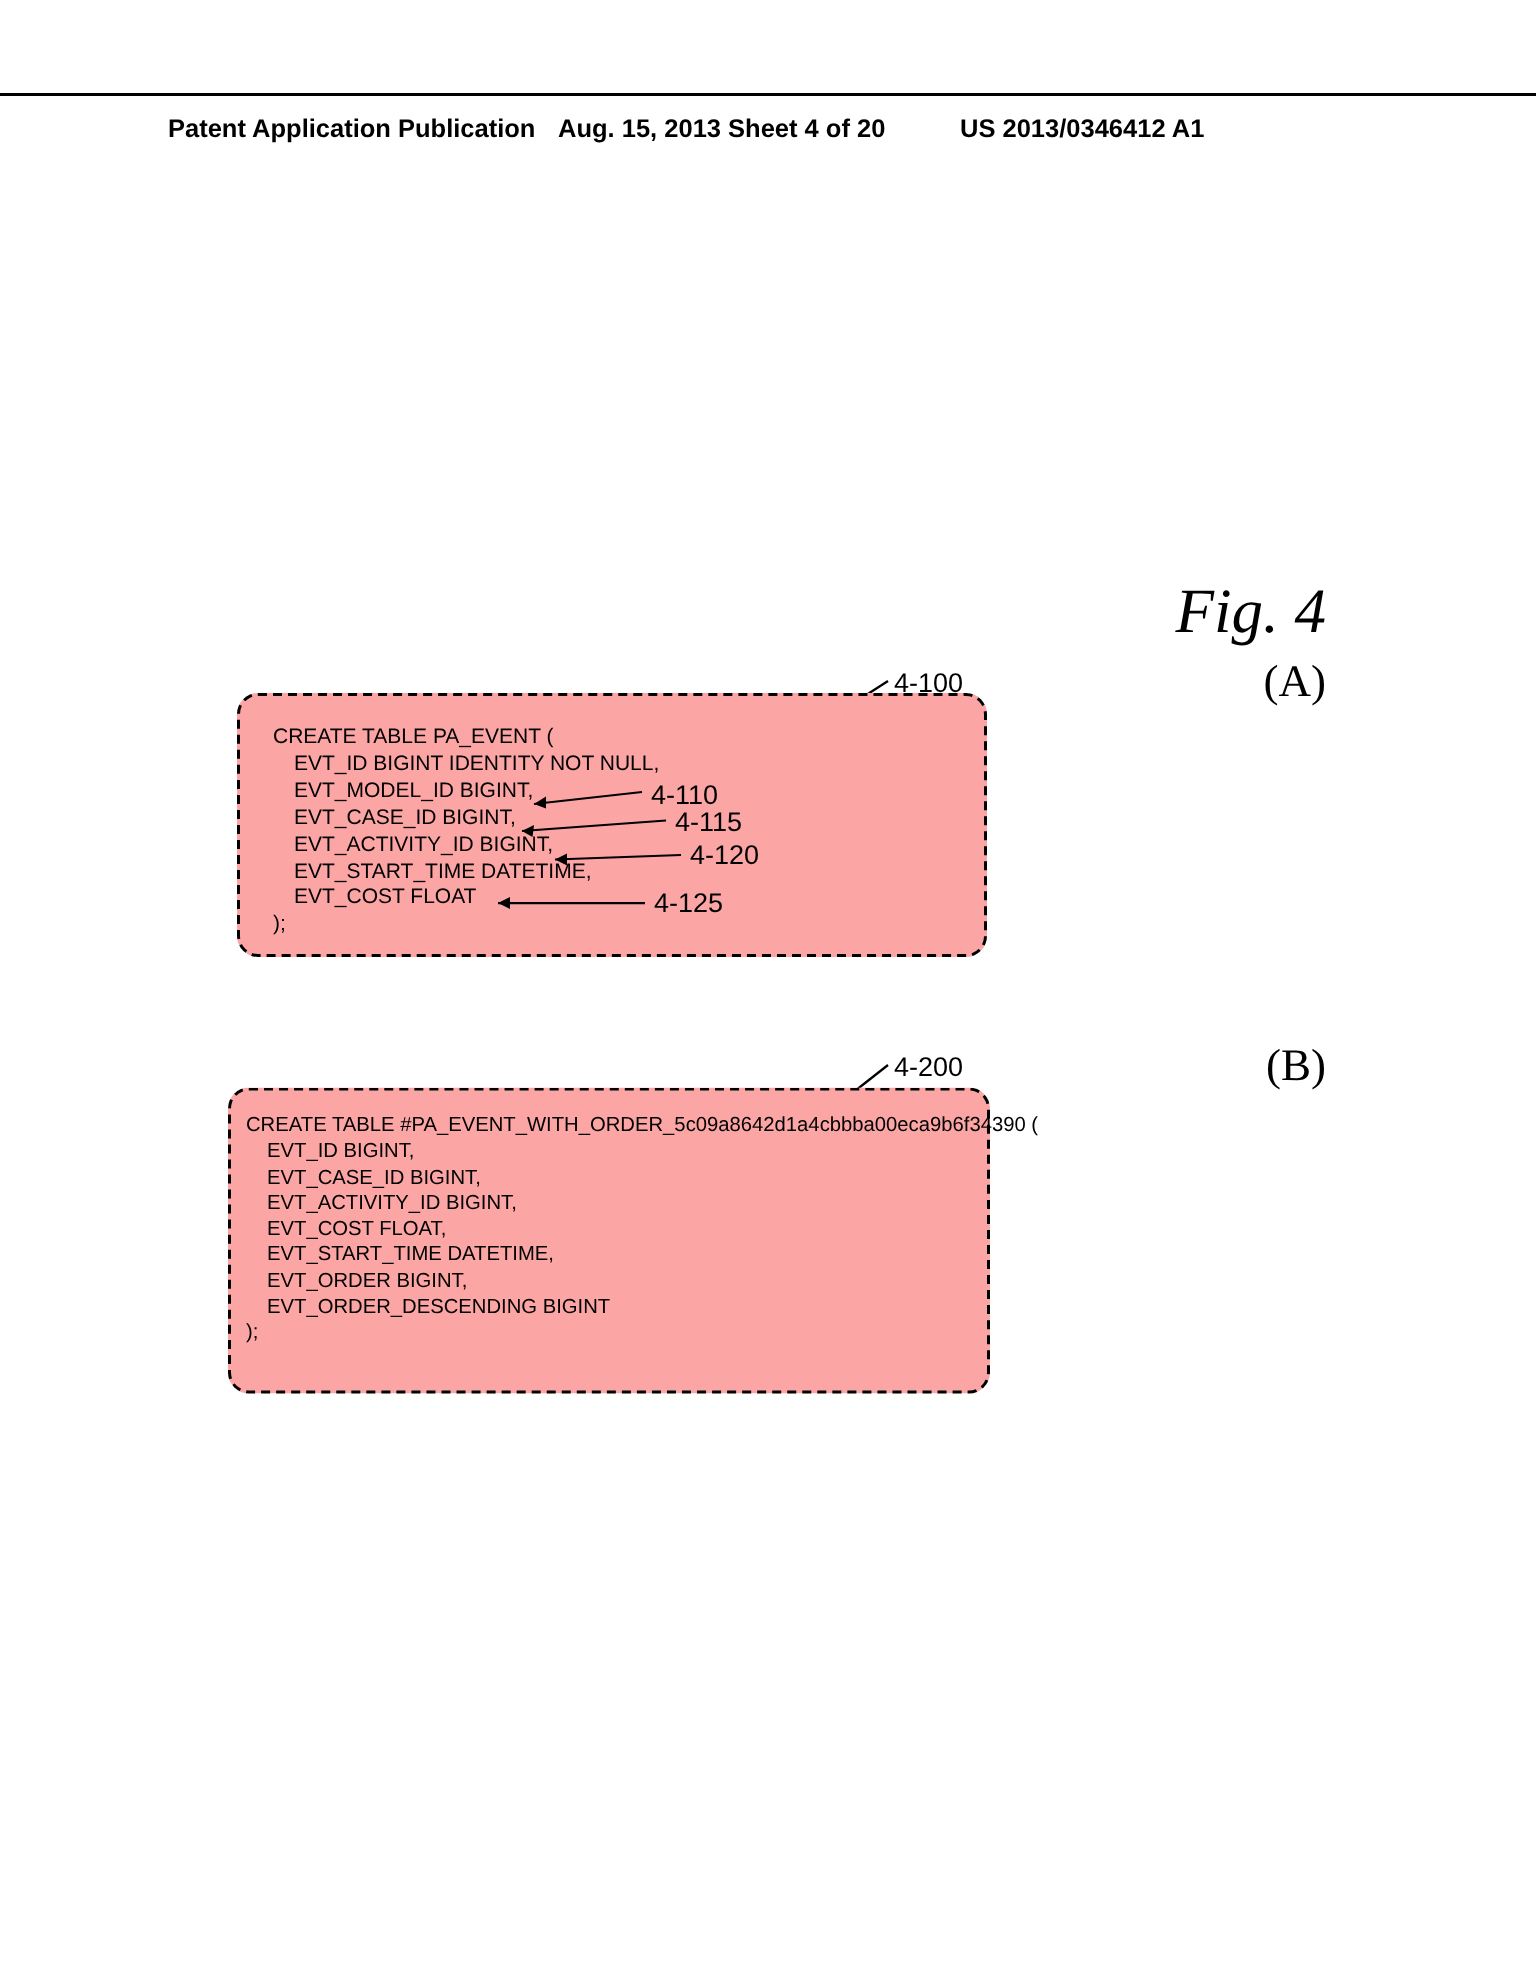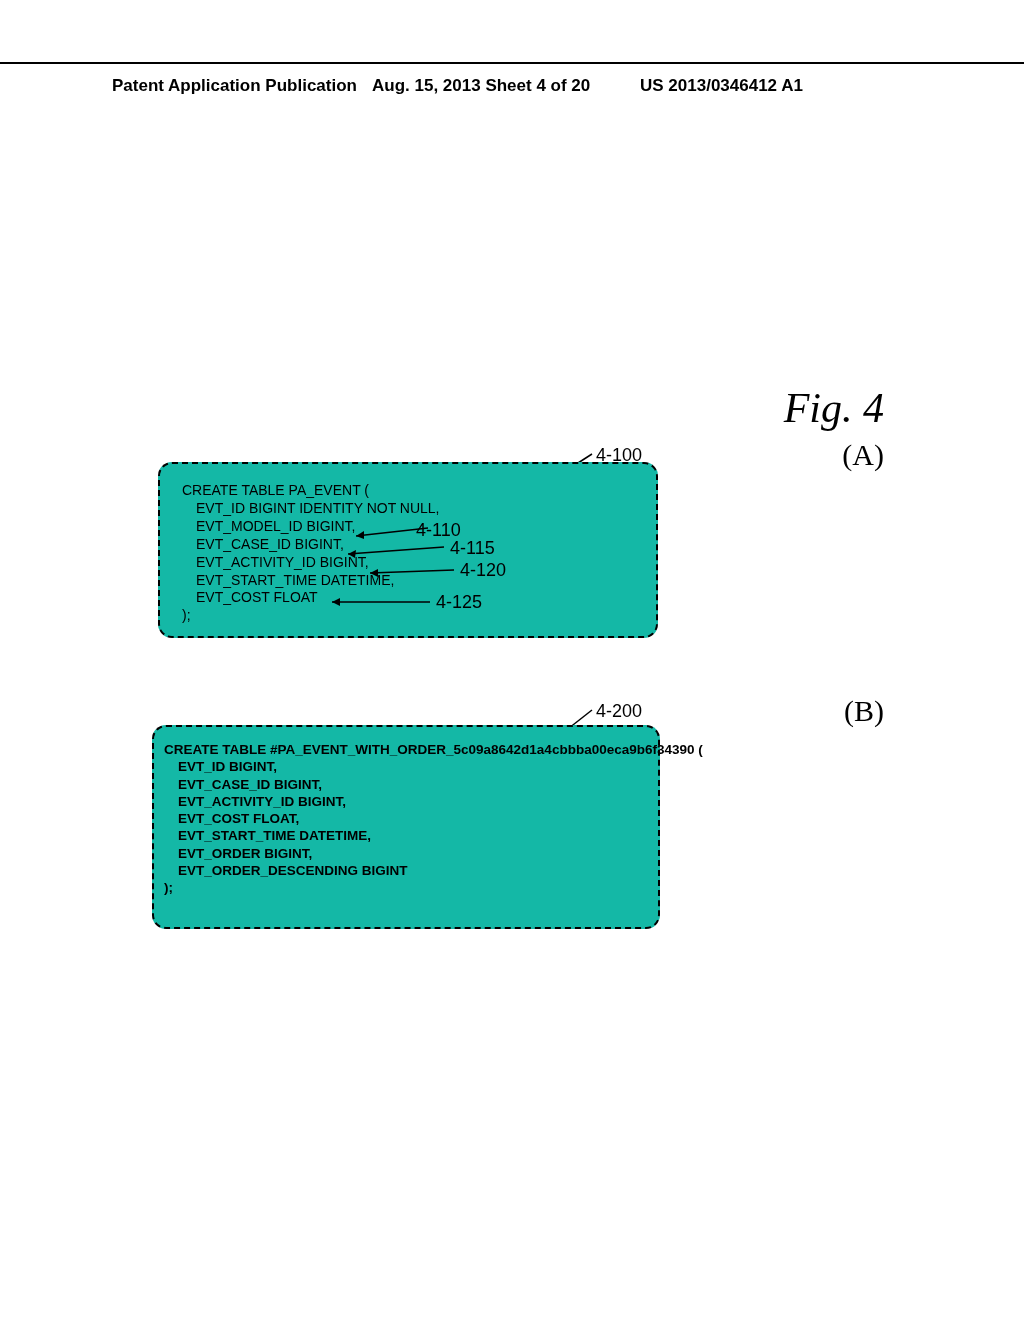--- a/index.html
+++ b/index.html
@@ -47,30 +47,30 @@
   .panelB { top: 694px; }
 
   .ref-num {
     position: absolute;
     font-size: 18px;
     font-family: Arial, sans-serif;
   }
   .ref-4100 { top: 445px; left: 596px; }
   .ref-4200 { top: 701px; left: 596px; }
 
-  .ref-4110 { top: 520px; left: 416px; }
+  .ref-4110 { top: 520px; left: 434px; }
   .ref-4115 { top: 538px; left: 450px; }
   .ref-4120 { top: 560px; left: 460px; }
   .ref-4125 { top: 592px; left: 436px; text-align: center; }
 
   .dashed-box {
     position: absolute;
     border: 2px dashed #000;
     border-radius: 14px;
-    background: #14b8a6;
+    background: #fca5a5;
   }
   .boxA {
     top: 462px;
     left: 158px;
     width: 496px;
     height: 172px;
   }
   .boxB {
     top: 725px;
     left: 152px;
@@ -80,21 +80,20 @@
   .code {
     font-family: Arial, sans-serif;
     font-size: 14px;
     line-height: 1.28;
     white-space: pre;
     padding: 18px 14px 10px 22px;
   }
   .codeB {
     padding: 14px 10px 8px 10px;
     font-size: 13.5px;
-    font-weight: bold;
   }
   .ind { display:inline-block; width:14px; }
 
   svg.arrow {
     position: absolute;
     overflow: visible;
   }
   svg.lead {
     position: absolute;
     overflow: visible;

